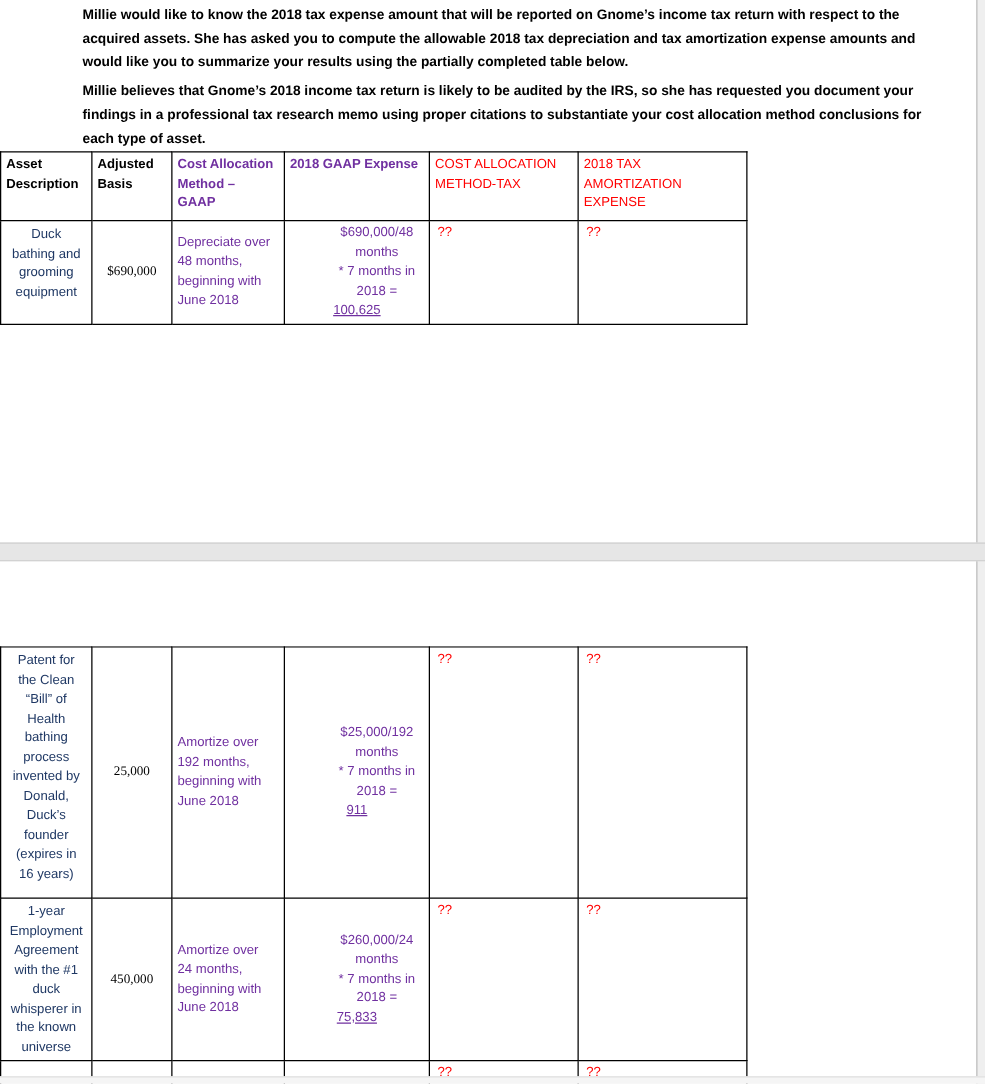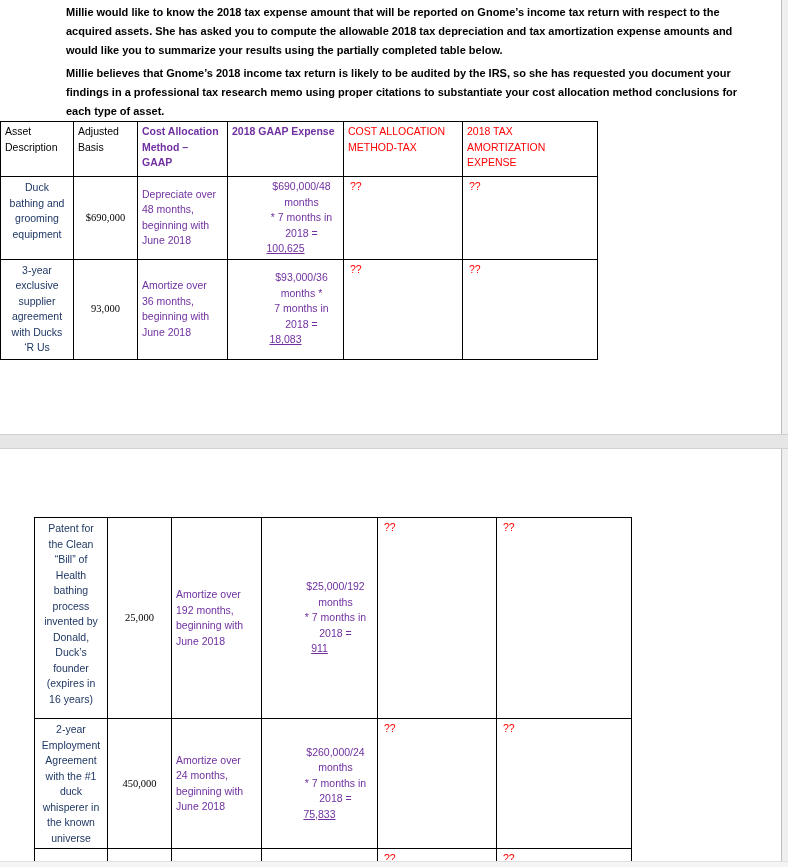--- a/index.html
+++ b/index.html
@@ -13,27 +13,27 @@
   .text-block{position:absolute;left:66px;top:3px;width:676px;}
   .text-block p{
     margin:0 0 4px 0;font-size:11px;line-height:19px;color:#000;font-weight:bold;
   }
   
   .tax-table{
     position:absolute;left:0;border-collapse:collapse;table-layout:fixed;
     font-size:10.5px;line-height:15.5px;
   }
   .tax-table.part1{top:121px;}
-  .part2-wrap{position:absolute;left:0;top:517px;height:350px;width:600px;overflow:hidden;padding-left:34px;}
+  .part2-wrap{position:absolute;left:0;top:517px;height:350px;width:600px;overflow:hidden;}
   .part2-wrap .tax-table{position:static;}
   .tax-table td,.tax-table th{
     border:1px solid #000;padding:2px 4px;overflow:hidden;
   }
   th{vertical-align:top;text-align:left;padding:3px 5px 3px 5px;font-size:10.5px;line-height:15.5px;white-space:pre-line;}
-  .h-black{color:#000;font-weight:normal;}
+  .h-black{color:#000;font-weight:bold;}
   .h-purple{color:#7030A0;font-weight:bold;}
   .h-red{color:#FF0000;font-weight:normal;}
   td.asset{
     color:#1F3864;text-align:center;vertical-align:top;
     white-space:pre-line;padding-top:3px;margin-top:16px;
   }
   td.basis{color:#000;text-align:center;vertical-align:middle;font-family:Liberation Serif, serif;}
   td.method{
     color:#7030A0;text-align:left;vertical-align:middle;white-space:pre-line;
   }
@@ -106,40 +106,20 @@
 beginning with
 June 2018</td>
     <td class="gaap">
       <div class="calc">$690,000/48 months
 * 7 months in 2018 =</div>
       <div class="result">100,625</div>
     </td>
     <td class="tax">??</td>
     <td class="tax">??</td>
   </tr>
-  <tr class="r1">
-    <td class="asset">3-year
-exclusive
-supplier
-agreement
-with Ducks
-‘R Us</td>
-    <td class="basis">93,000</td>
-    <td class="method">Amortize over
-36 months,
-beginning with
-June 2018</td>
-    <td class="gaap">
-      <div class="calc">$93,000/36 months *
-7 months in 2018 =</div>
-      <div class="result">18,083</div>
-    </td>
-    <td class="tax">??</td>
-    <td class="tax">??</td>
-  </tr>
 </tbody>
   </table>
 
 <div class="page-gap"></div>
 
 <div class="part2-wrap">
 <table class="tax-table">
   <colgroup>
     <col style="width:73px">
         <col style="width:64px">
@@ -169,21 +149,21 @@
 June 2018</td>
     <td class="gaap">
       <div class="calc">$25,000/192 months
 * 7 months in 2018 =</div>
       <div class="result">911</div>
     </td>
     <td class="tax">??</td>
     <td class="tax">??</td>
   </tr>
   <tr class="r3">
-    <td class="asset">2-year
+    <td class="asset">1-year
 Employment
 Agreement
 with the #1
 duck
 whisperer in
 the known
 universe</td>
     <td class="basis">450,000</td>
     <td class="method">Amortize over
 24 months,

